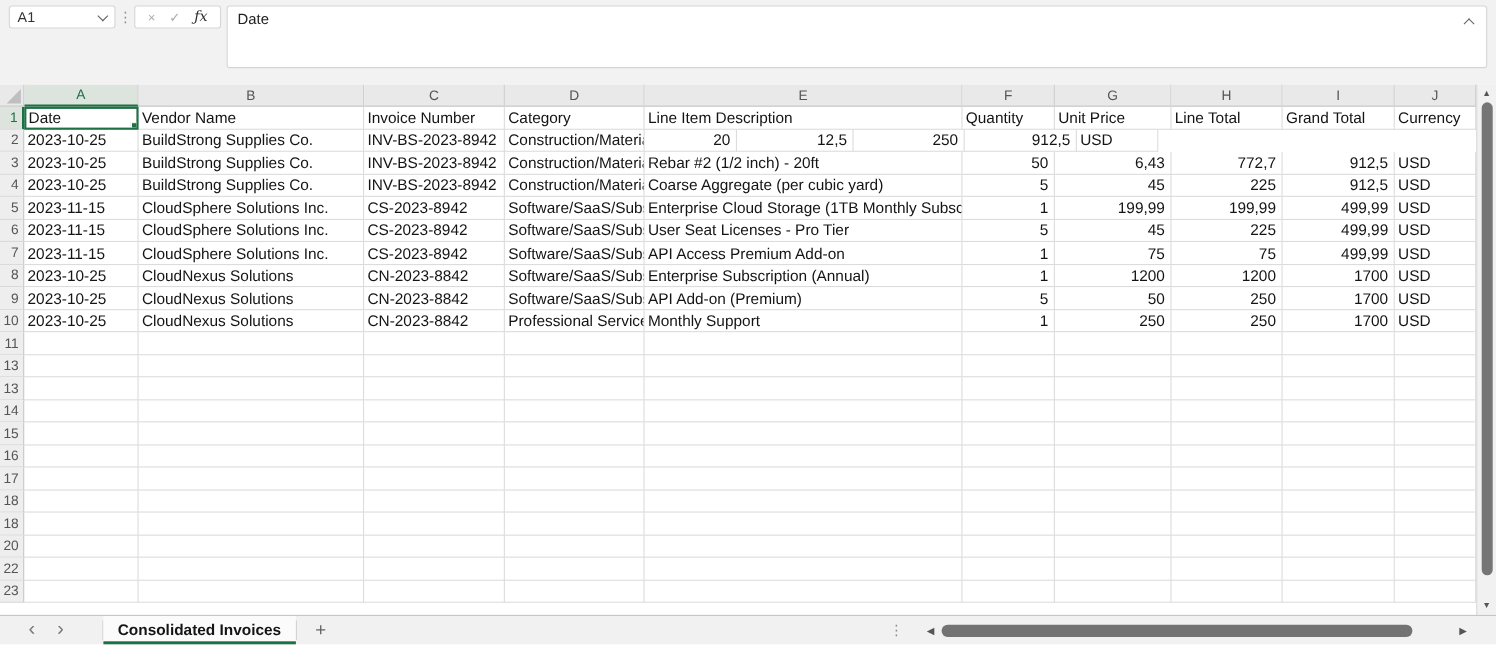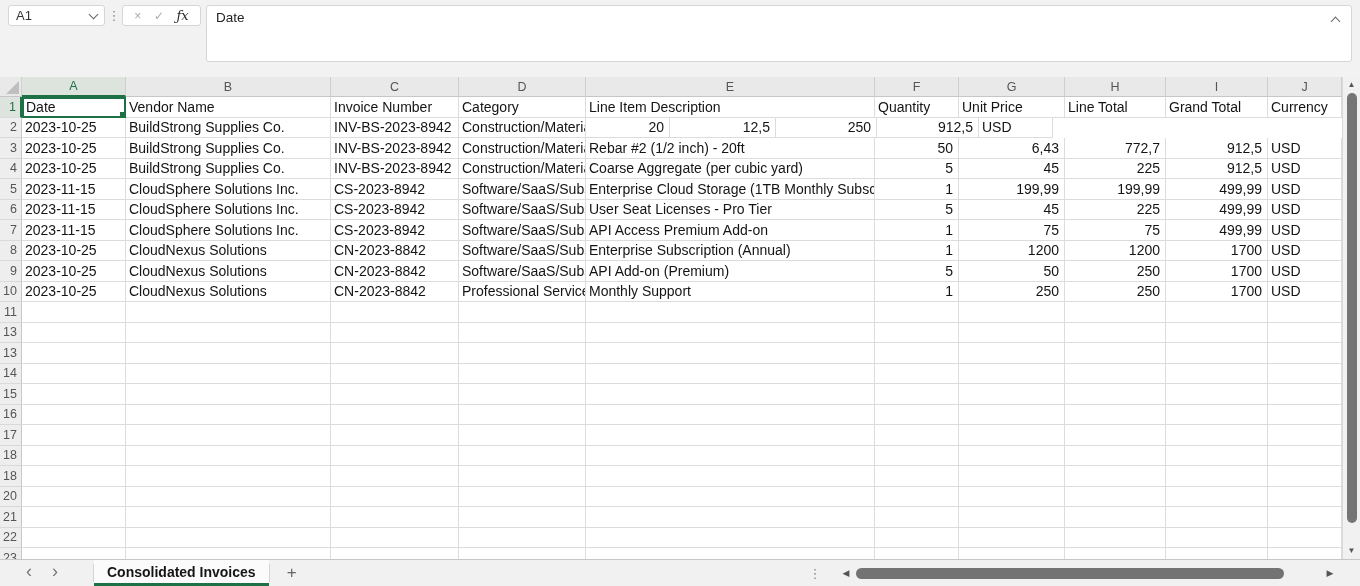--- a/index.html
+++ b/index.html
@@ -373,33 +373,20 @@
           <div class="cell" style="width: 128px;"></div>
           <div class="cell" style="width: 127px;"></div>
           <div class="cell" style="width: 289px;"></div>
           <div class="cell num" style="width: 84px;"></div>
           <div class="cell num" style="width: 106px;"></div>
           <div class="cell num" style="width: 101px;"></div>
           <div class="cell num" style="width: 102px;"></div>
           <div class="cell" style="width: 74px;"></div>
         </div>
         <div class="grow">
-          <div class="rh">21</div>
-          <div class="cell" style="width: 104px;"></div>
-          <div class="cell" style="width: 205px;"></div>
-          <div class="cell" style="width: 128px;"></div>
-          <div class="cell" style="width: 127px;"></div>
-          <div class="cell" style="width: 289px;"></div>
-          <div class="cell num" style="width: 84px;"></div>
-          <div class="cell num" style="width: 106px;"></div>
-          <div class="cell num" style="width: 101px;"></div>
-          <div class="cell num" style="width: 102px;"></div>
-          <div class="cell" style="width: 74px;"></div>
-        </div>
-        <div class="grow">
           <div class="rh">22</div>
           <div class="cell" style="width: 104px;"></div>
           <div class="cell" style="width: 205px;"></div>
           <div class="cell" style="width: 128px;"></div>
           <div class="cell" style="width: 127px;"></div>
           <div class="cell" style="width: 289px;"></div>
           <div class="cell num" style="width: 84px;"></div>
           <div class="cell num" style="width: 106px;"></div>
           <div class="cell num" style="width: 101px;"></div>
           <div class="cell num" style="width: 102px;"></div>

